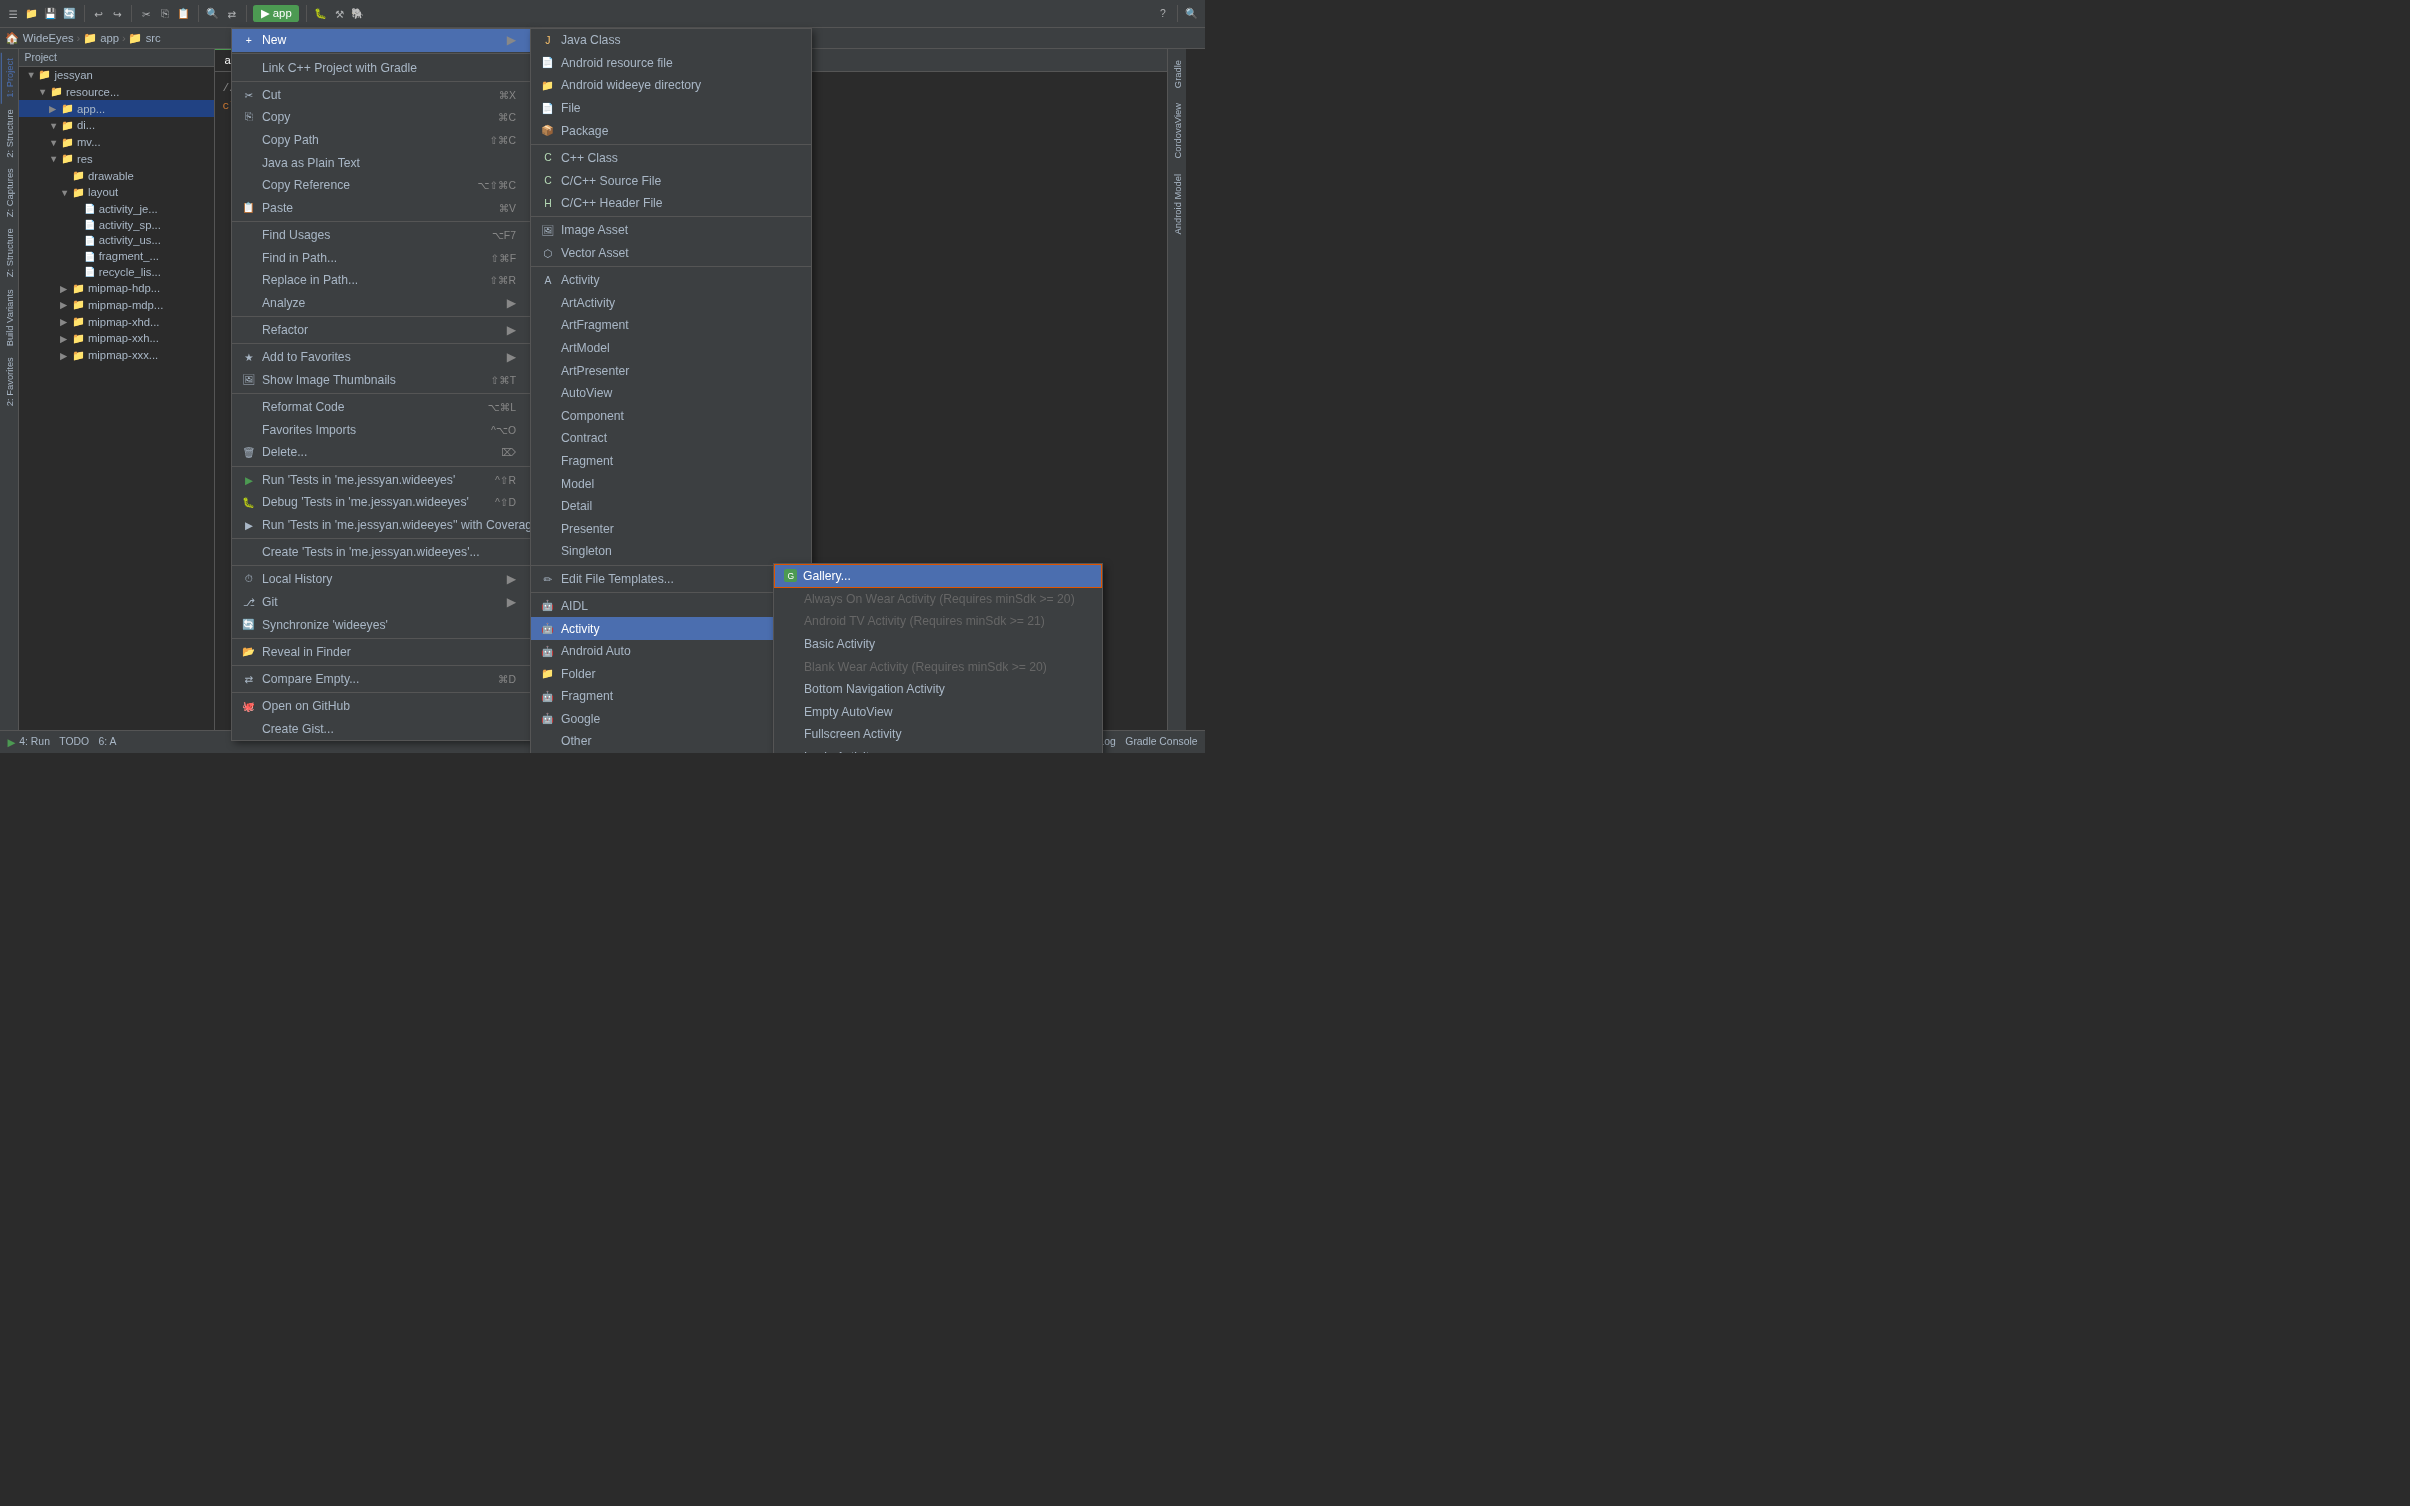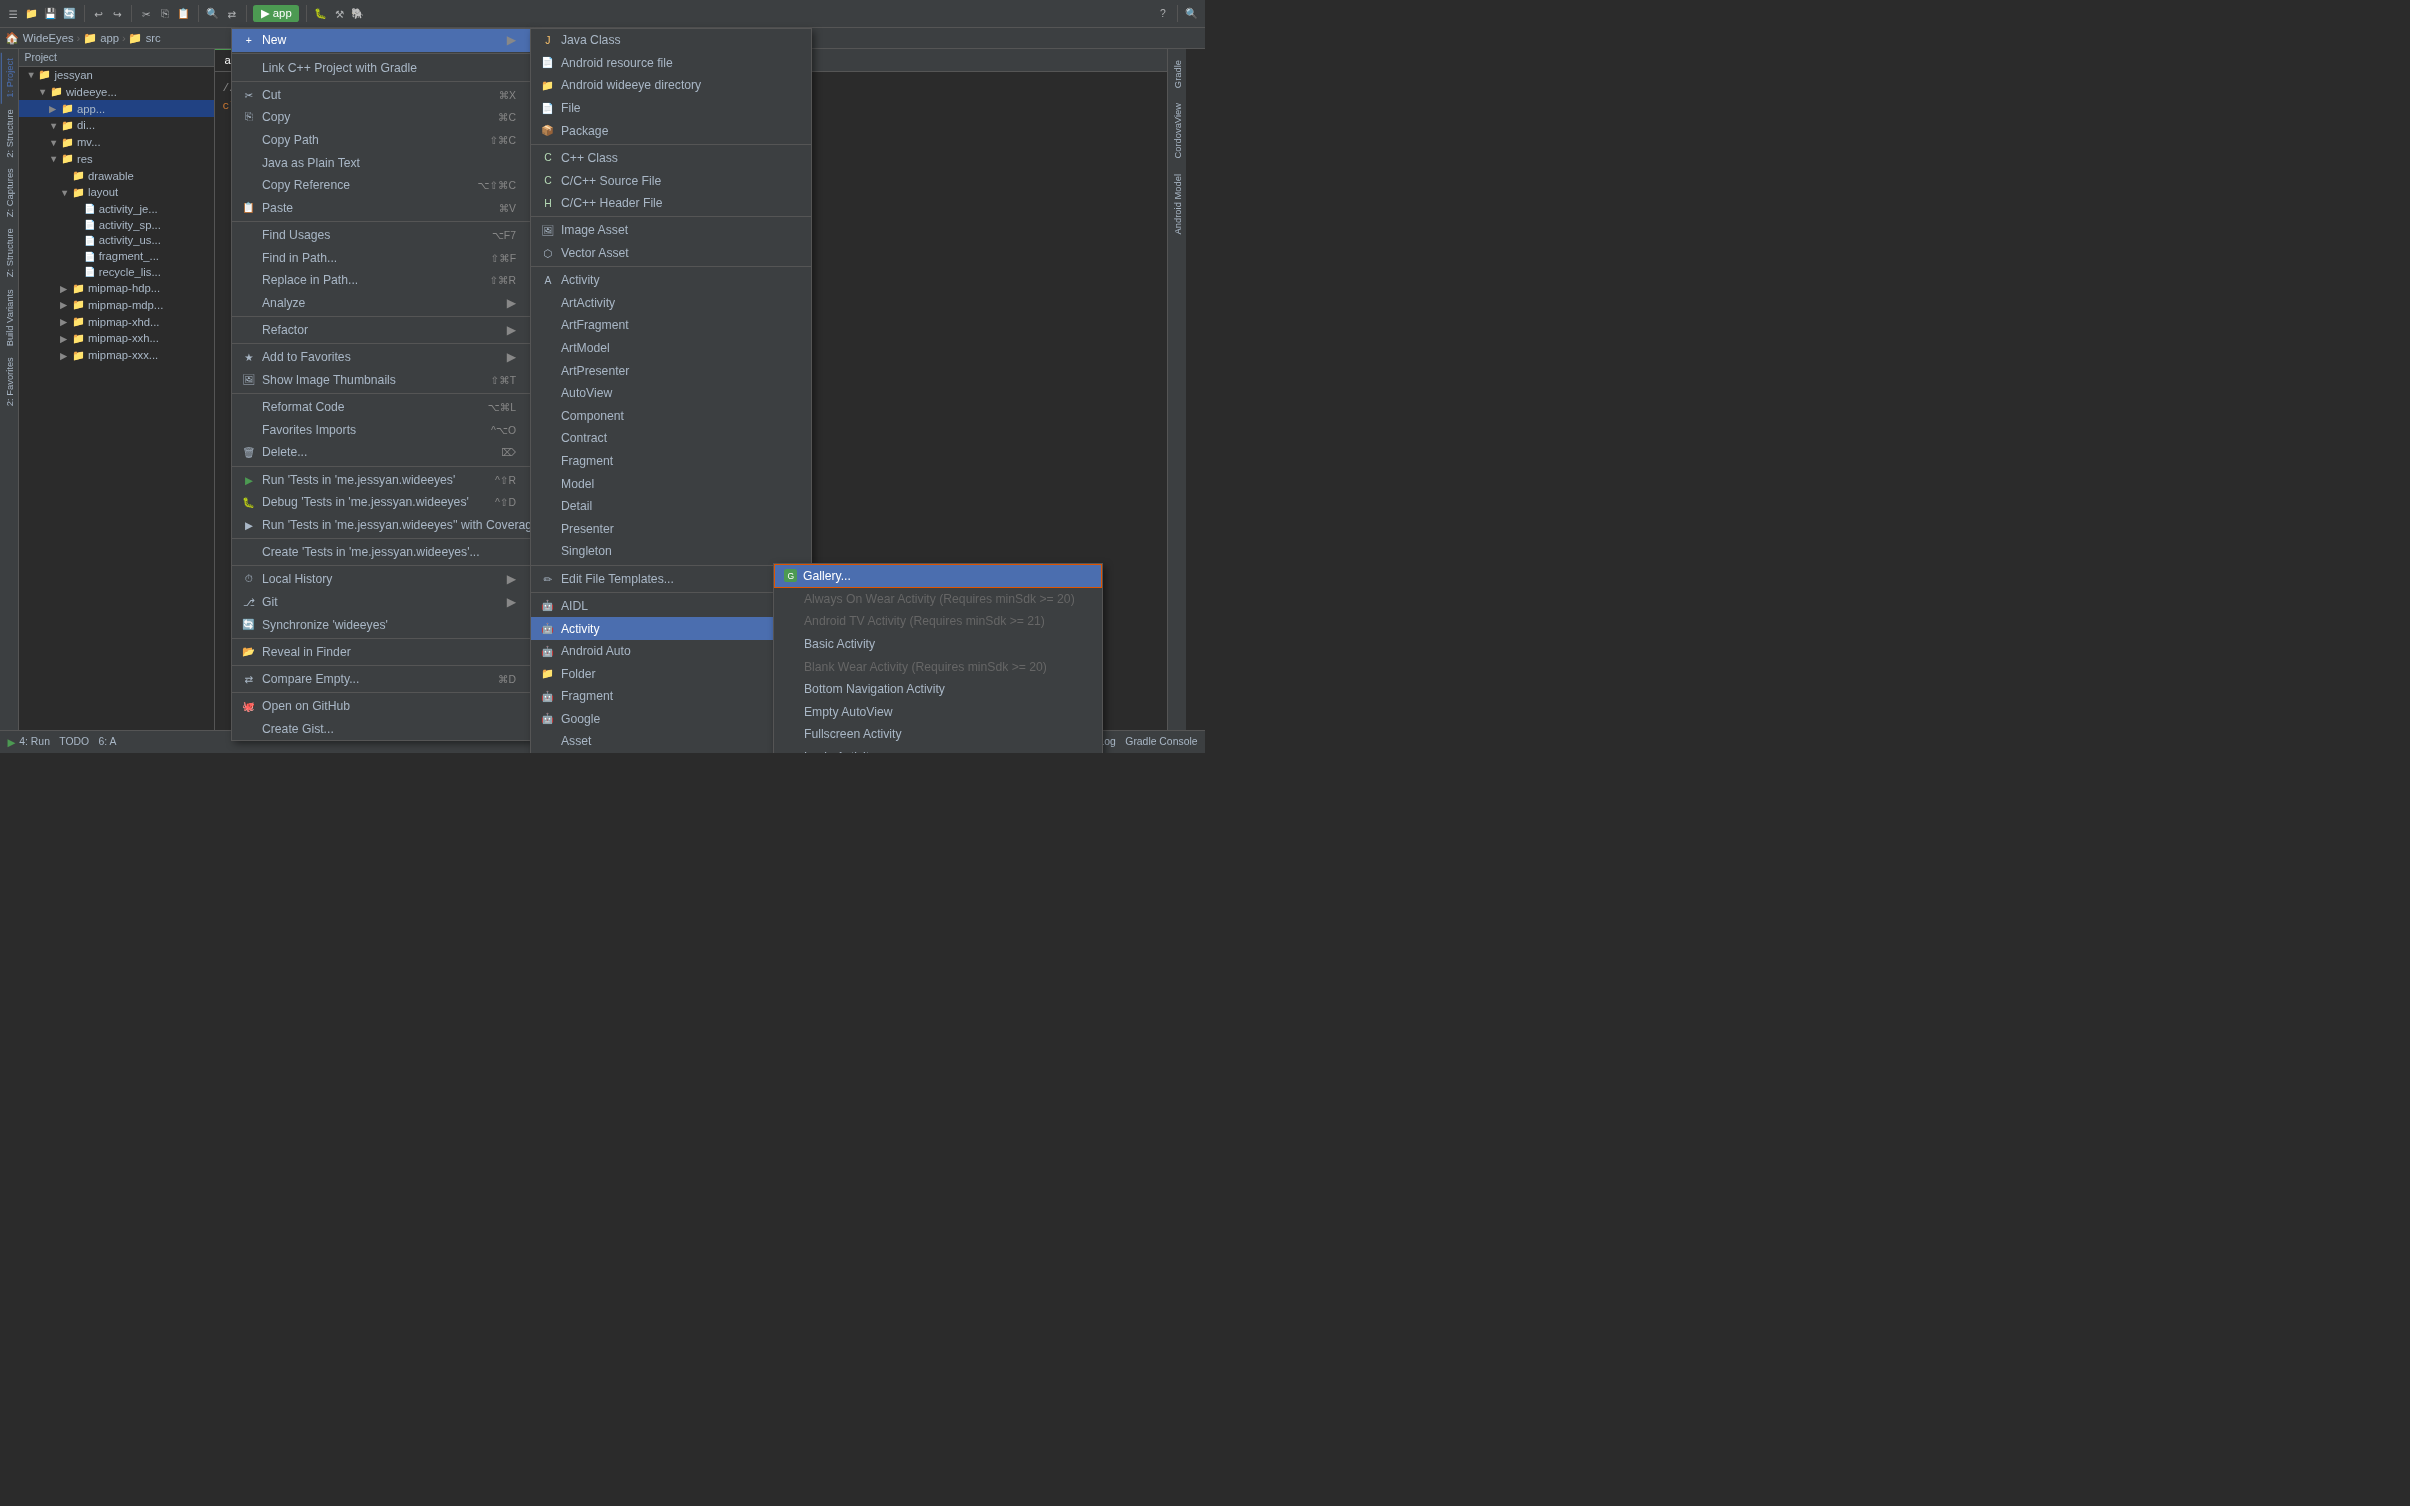--- a/index.html
+++ b/index.html
@@ -300,21 +300,21 @@
       <span>Project</span>
     </div>
     <div class="tree-item tree-indent-1">
       <span class="arrow">▼</span>
       <span class="folder-icon">📁</span>
       <span>jessyan</span>
     </div>
     <div class="tree-item tree-indent-2">
       <span class="arrow">▼</span>
       <span class="folder-icon">📁</span>
-      <span>wideeye...</span>
+      <span>resource...</span>
     </div>
     <div class="tree-item tree-indent-3 selected">
       <span class="arrow">▶</span>
       <span class="folder-icon">📁</span>
       <span>app...</span>
     </div>
     <div class="tree-item tree-indent-3">
       <span class="arrow">▼</span>
       <span class="folder-icon">📁</span>
       <span>di...</span>
@@ -836,21 +836,21 @@
     <div class="menu-item">
       <div class="menu-item-left">
           <span class="menu-icon" style="color:#a4c639">🤖</span>
           <span>Google</span>
         </div>
       <span class="arrow-right">▶</span>
     </div>
     <div class="menu-item">
       <div class="menu-item-left">
           <span class="menu-icon"></span>
-          <span>Asset</span>
+          <span>Other</span>
         </div>
       <span class="arrow-right">▶</span>
     </div>
     <div class="menu-item">
       <div class="menu-item-left">
           <span class="menu-icon" style="color:#a4c639">🤖</span>
           <span>Service</span>
         </div>
       <span class="arrow-right">▶</span>
     </div>

